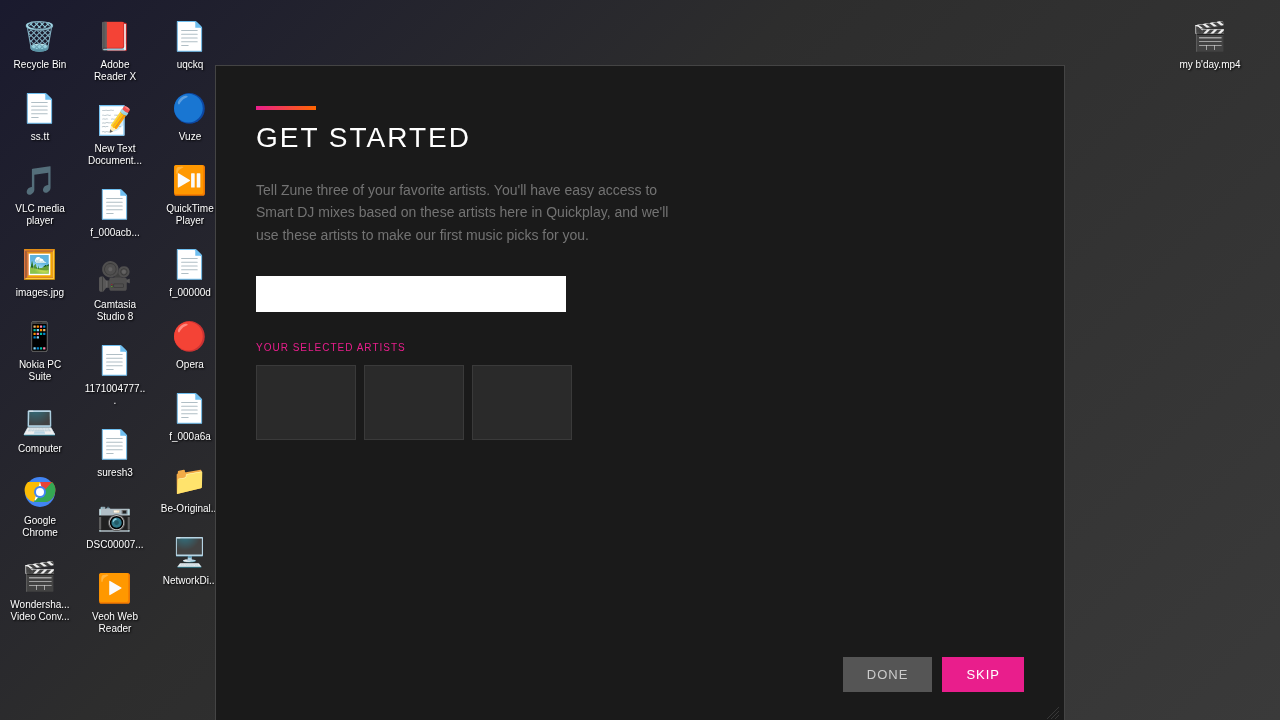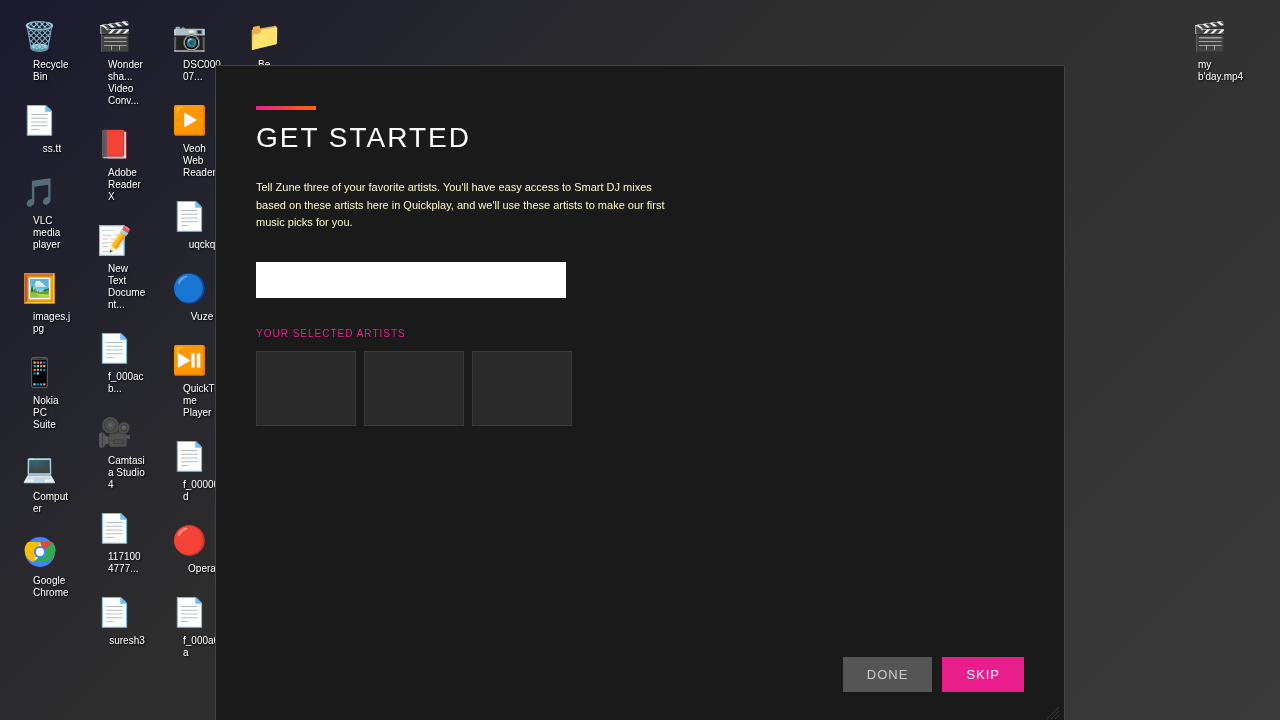--- a/index.html
+++ b/index.html
@@ -50,25 +50,24 @@
       display: flex;
       align-items: center;
       justify-content: center;
       font-size: 22px;
       margin-bottom: 3px;
     }
 
     .icon-label {
       font-size: 10px;
       color: #fff;
-      text-align: left;
+      text-align: center;
       text-shadow: 1px 1px 2px #000;
       word-break: break-word;
       line-height: 1.2;
-      margin-left: 24px;
     }
 
     
     .desktop-right {
       position: absolute;
       right: 0;
       top: 0;
       width: 120px;
       padding: 10px;
     }
@@ -109,22 +108,22 @@
     .modal-title {
       font-size: 28px;
       font-weight: 300;
       color: #ffffff;
       letter-spacing: 2px;
       text-transform: uppercase;
       margin-bottom: 25px;
     }
 
     .modal-description {
-      font-size: 11px;
-      color: #fef9c3;
+      font-size: 14px;
+      color: #737373;
       line-height: 1.6;
       max-width: 420px;
       margin-bottom: 30px;
     }
 
     .search-input {
       width: 310px;
       height: 36px;
       background: #ffffff;
       border: none;
@@ -280,21 +279,21 @@
       <div class="icon-box">
           <span style="font-size:28px;">📄</span>
         </div>
       <span class="icon-label">f_000acb...</span>
     </div>
 
     <div class="icon-item">
       <div class="icon-box">
           <span style="font-size:28px;">🎥</span>
         </div>
-      <span class="icon-label">Camtasia Studio 4</span>
+      <span class="icon-label">Camtasia Studio 8</span>
     </div>
     <div class="icon-item">
       <div class="icon-box">
           <span style="font-size:28px;">📄</span>
         </div>
       <span class="icon-label">1171004777...</span>
     </div>
     <div class="icon-item">
       <div class="icon-box">
           <span style="font-size:28px;">📄</span>

